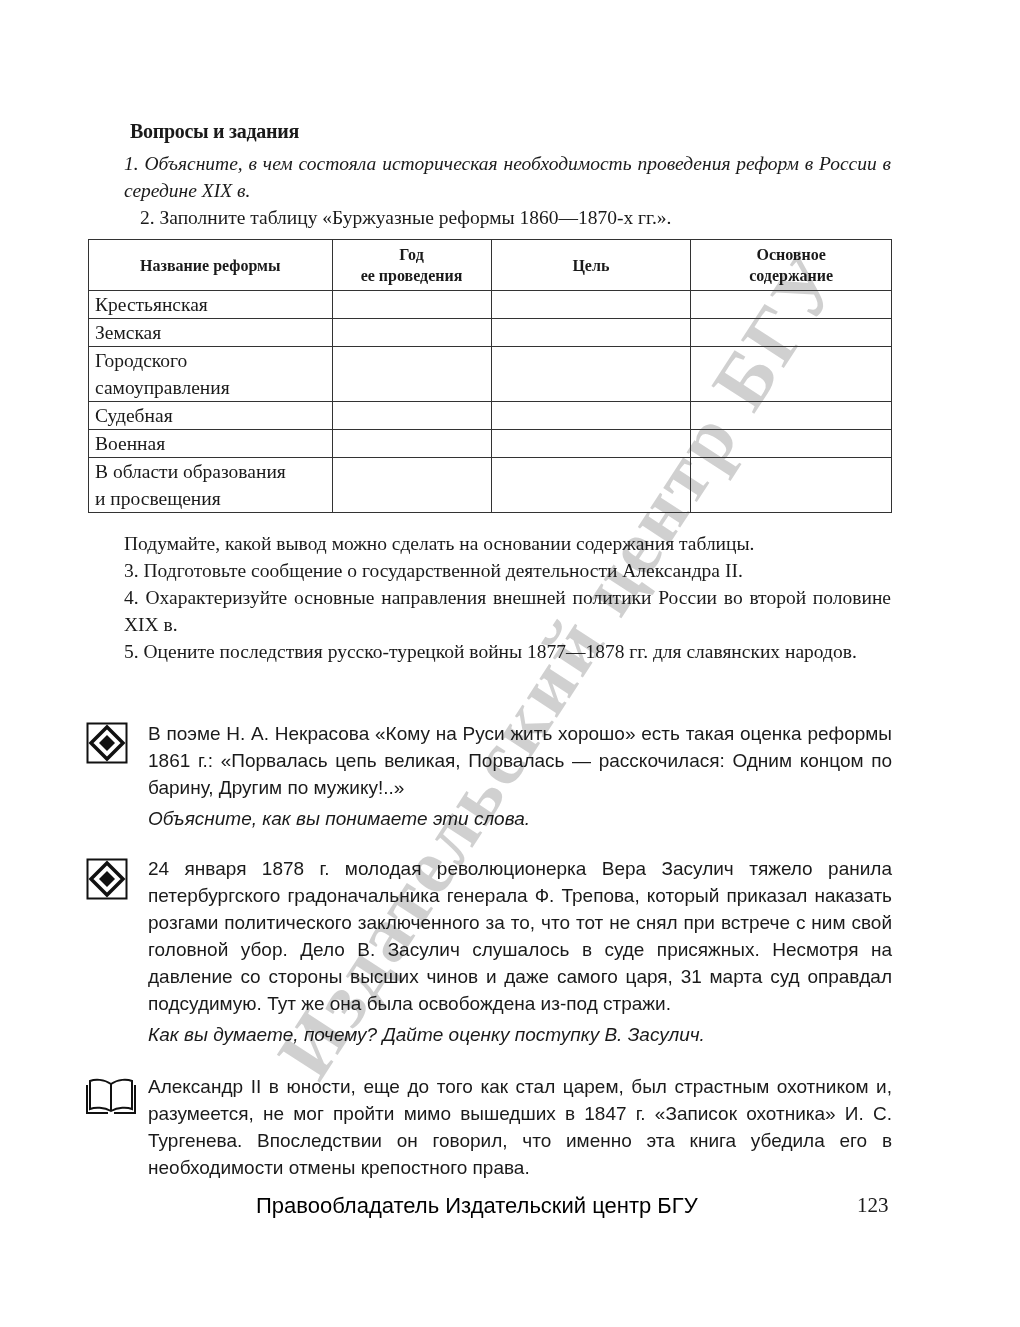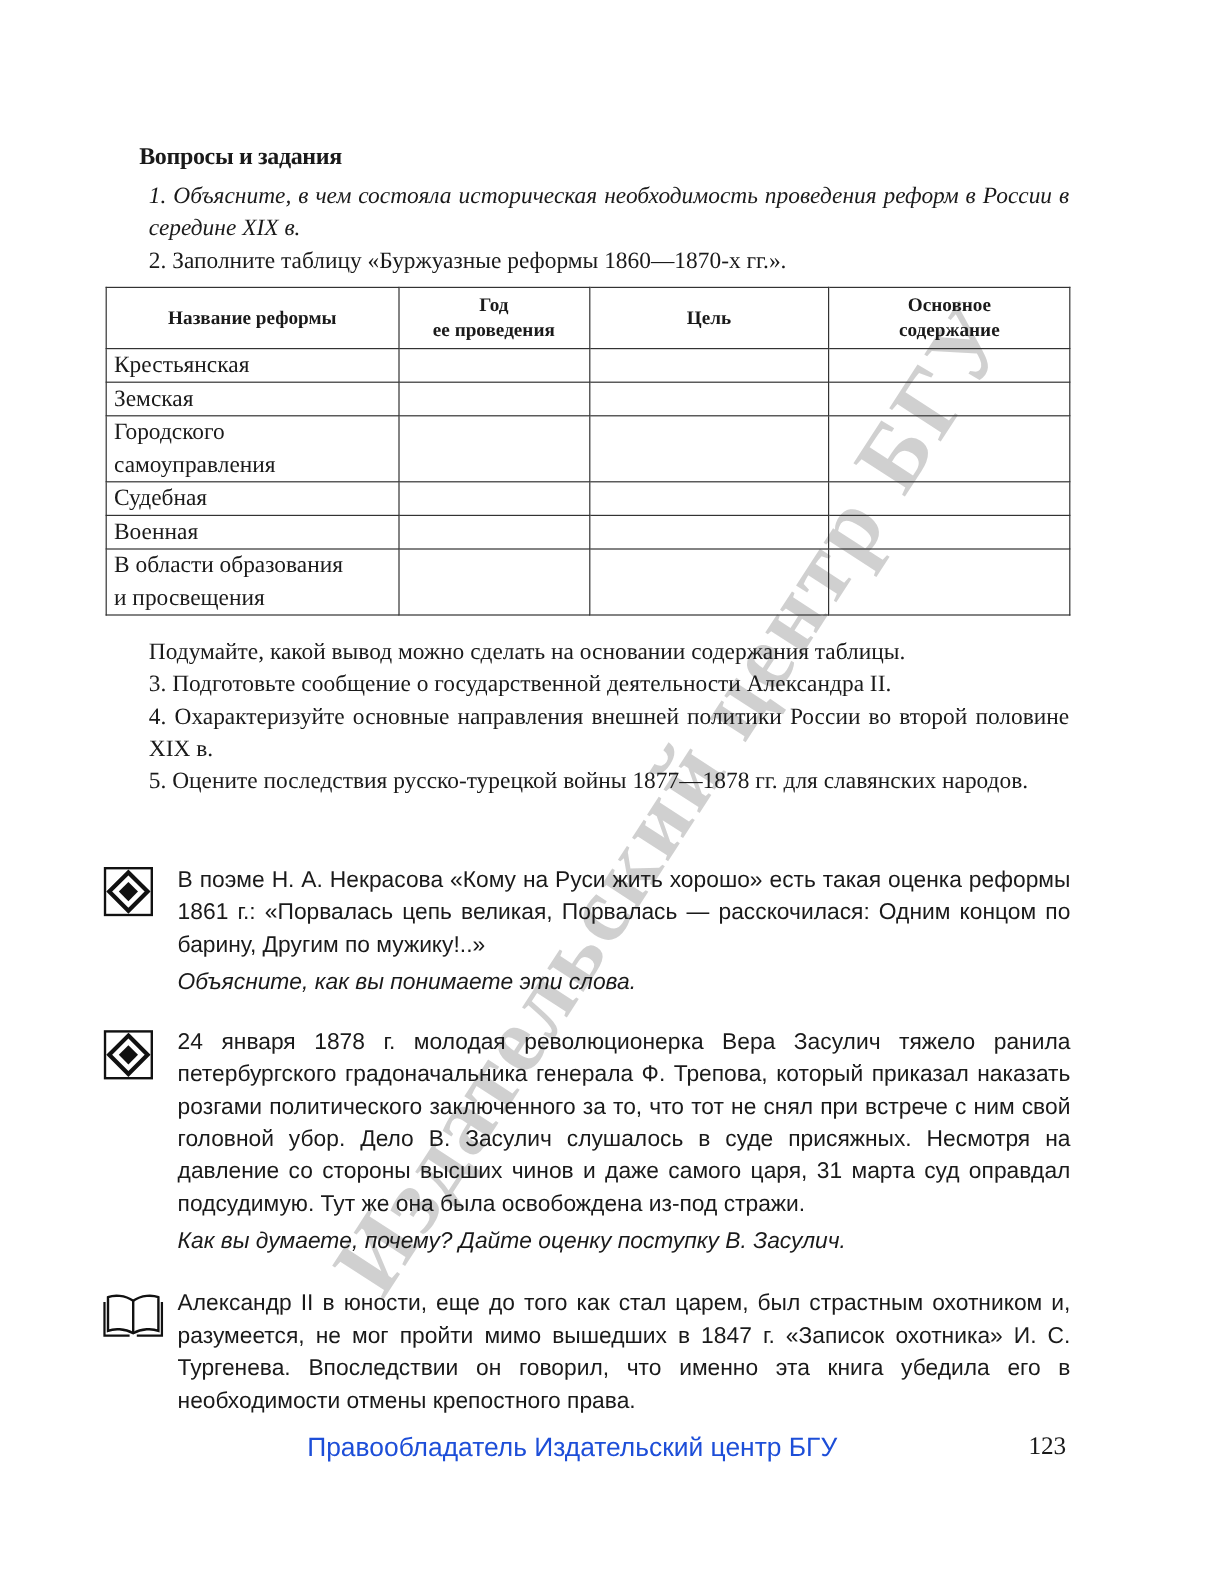--- a/index.html
+++ b/index.html
@@ -5,29 +5,29 @@
   html, body { margin: 0; padding: 0; }
   body {
     width: 1020px; height: 1327px; background: #ffffff; position: relative;
     overflow: hidden; color: #1a1a1a;
   }
   .serif { font-family: "Liberation Serif", "DejaVu Serif", serif; }
   .sans { font-family: "Liberation Sans", "DejaVu Sans", sans-serif; }
   .page { position: absolute; left: 0; top: 0; width: 1020px; height: 1327px; }
 
   .heading {
-    position: absolute; left: 116px; top: 120px; font-size: 20px; font-weight: bold;
+    position: absolute; left: 130px; top: 120px; font-size: 20px; font-weight: bold;
     letter-spacing: -0.3px;
   }
   .para {
     position: absolute; left: 124px; width: 767px; font-size: 19.5px; line-height: 27px;
     text-align: justify; text-align-last: left;
   }
   .q1 { top: 150px; font-style: italic; }
-  .q2 { top: 204px; }
+  .q2 { top: 204px; margin-left: 16px; }
 
   table.reform {
     position: absolute; left: 88px; top: 239px; width: 804px; border-collapse: collapse;
     font-size: 19.5px;
     padding-left: 44px;
   }
   table.reform td, table.reform th {
     border: 1.5px solid #333; padding: 0 6px; vertical-align: top;
   }
   table.reform th {
@@ -47,21 +47,21 @@
   .b1 { top: 720px; }
   .b2 { top: 855px; }
   .b3 { top: 1073px; }
 
   .icon { position: absolute; left: 86px; }
   .i1 { top: 722px; }
   .i2 { top: 858px; }
   .i3 { top: 1076px; }
 
   .footer-rights {
-    position: absolute; left: 256px; top: 1193px; font-size: 22px; color: #1d4ed8;
+    position: absolute; left: 256px; top: 1193px; font-size: 22px; color: #000000;
   }
   .page-num { position: absolute; left: 857px; top: 1193px; font-size: 21px; text-align: center; }
 
   .watermark {
     position: absolute; left: 60px; top: 620px; font-size: 78px; font-weight: bold;
     color: rgba(150,150,150,0.45); transform: rotate(-57deg); transform-origin: center;
     white-space: nowrap; width: 1000px; text-align: center; pointer-events: none;
     letter-spacing: 3px;
   }
 </style>

